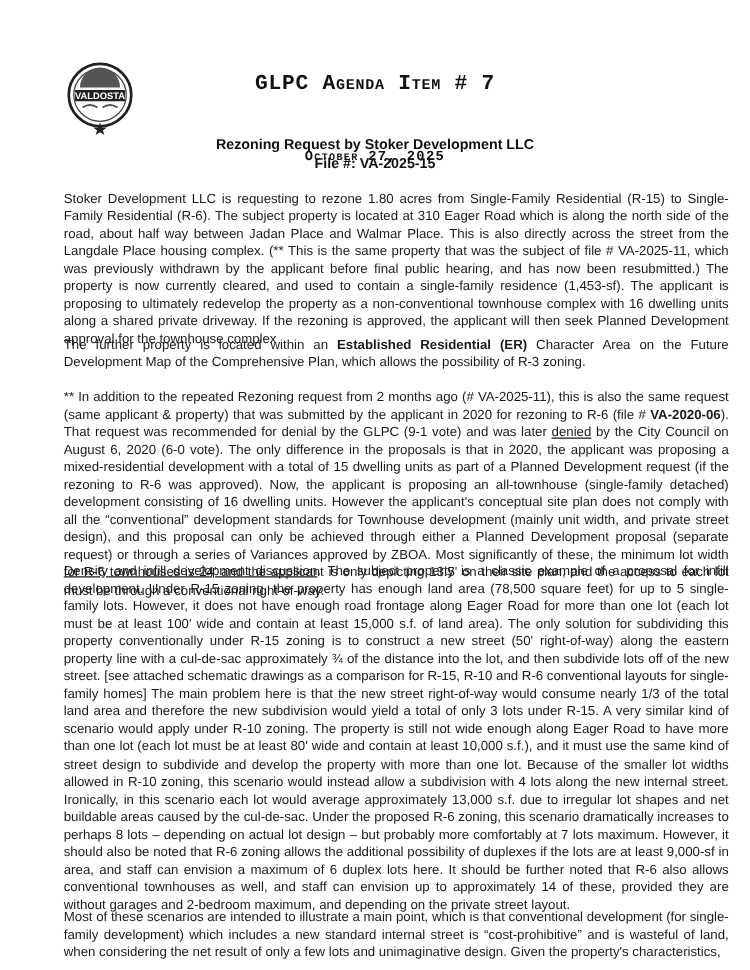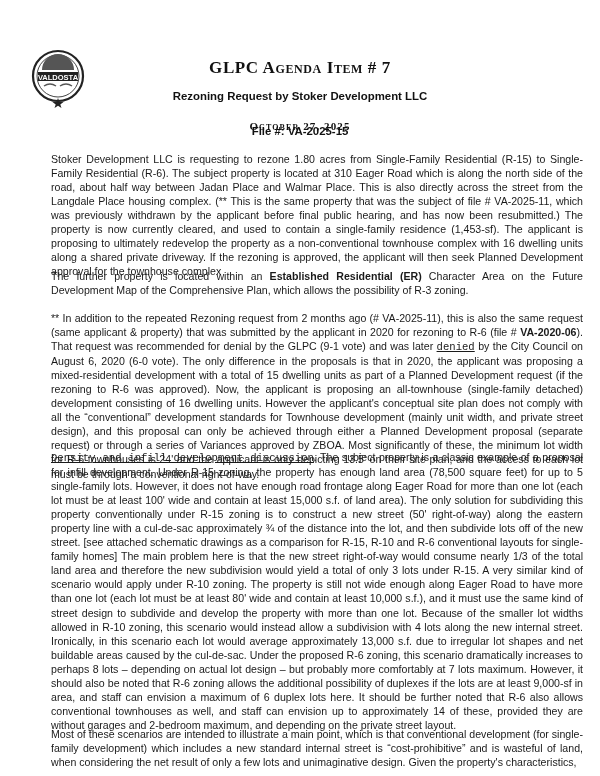--- a/index.html
+++ b/index.html
@@ -1,36 +1,36 @@
 <!DOCTYPE html>
 <html><head>
 <meta charset="utf-8">
 <style>
   html, body { margin: 0; padding: 0; background: #ffffff; }
   body { width: 600px; height: 776px; overflow: hidden; position: relative; color: #1a1a1a; }
   .page { position: absolute; left: 0; top: 0; width: 600px; height: 776px; }
 
-  .seal { position: absolute; left: 30px; top: 48px; width: 56px; height: 62px; }
+  .seal { position: absolute; left: 52px; top: 48px; width: 56px; height: 62px; }
 
-  .hdr { position: absolute; left: 0; right: 0; text-align: center; font-family: Liberation Serif, serif; font-weight: bold; color: #111; }
+  .hdr { position: absolute; left: 0; right: 0; text-align: center; font-family: Liberation Mono, monospace; font-weight: bold; color: #111; }
   .hdr-title { top: 58px; font-size: 17px; letter-spacing: 0.6px; font-variant: small-caps; }
   .hdr-date { top: 77px; font-size: 11px; letter-spacing: 1.1px; font-variant: small-caps; margin-top: 43px; }
 
   .sub { position: absolute; left: 0; right: 0; text-align: center; font-family: "Liberation Sans", "DejaVu Sans", sans-serif; font-weight: bold; font-size: 11.4px; color: #111; }
-  .sub-1 { top: 90px; }
+  .sub-1 { top: 110px; }
   .sub-2 { top: 125px; text-align: center; }
 
   .body { position: absolute; left: 35px; width: 532px; font-family: "Liberation Sans", "DejaVu Sans", sans-serif; font-size: 10.6px; line-height: 14.05px; text-align: justify; color: #1a1a1a; margin: 16px; }
   .p1 { top: 136px; }
   .p2 { top: 253px; }
   .p3 { top: 295px; }
   .p4 { top: 434px; }
   .p5 { top: 711px; }
   b { font-weight: bold; }
-  u { text-decoration: underline; font-family: Liberation Mono, monospace; }
+  u { text-decoration: underline; }
 </style>
 </head>
 <body>
 
 <div class="page">
 
   <div class="seal">
     <svg width="56" height="62" viewBox="0 0 56 62">
       <circle cx="28" cy="28" r="25" fill="#fff" stroke="#222" stroke-width="2.2"></circle>
       <circle cx="28" cy="28" r="21" fill="none" stroke="#444" stroke-width="1"></circle>

